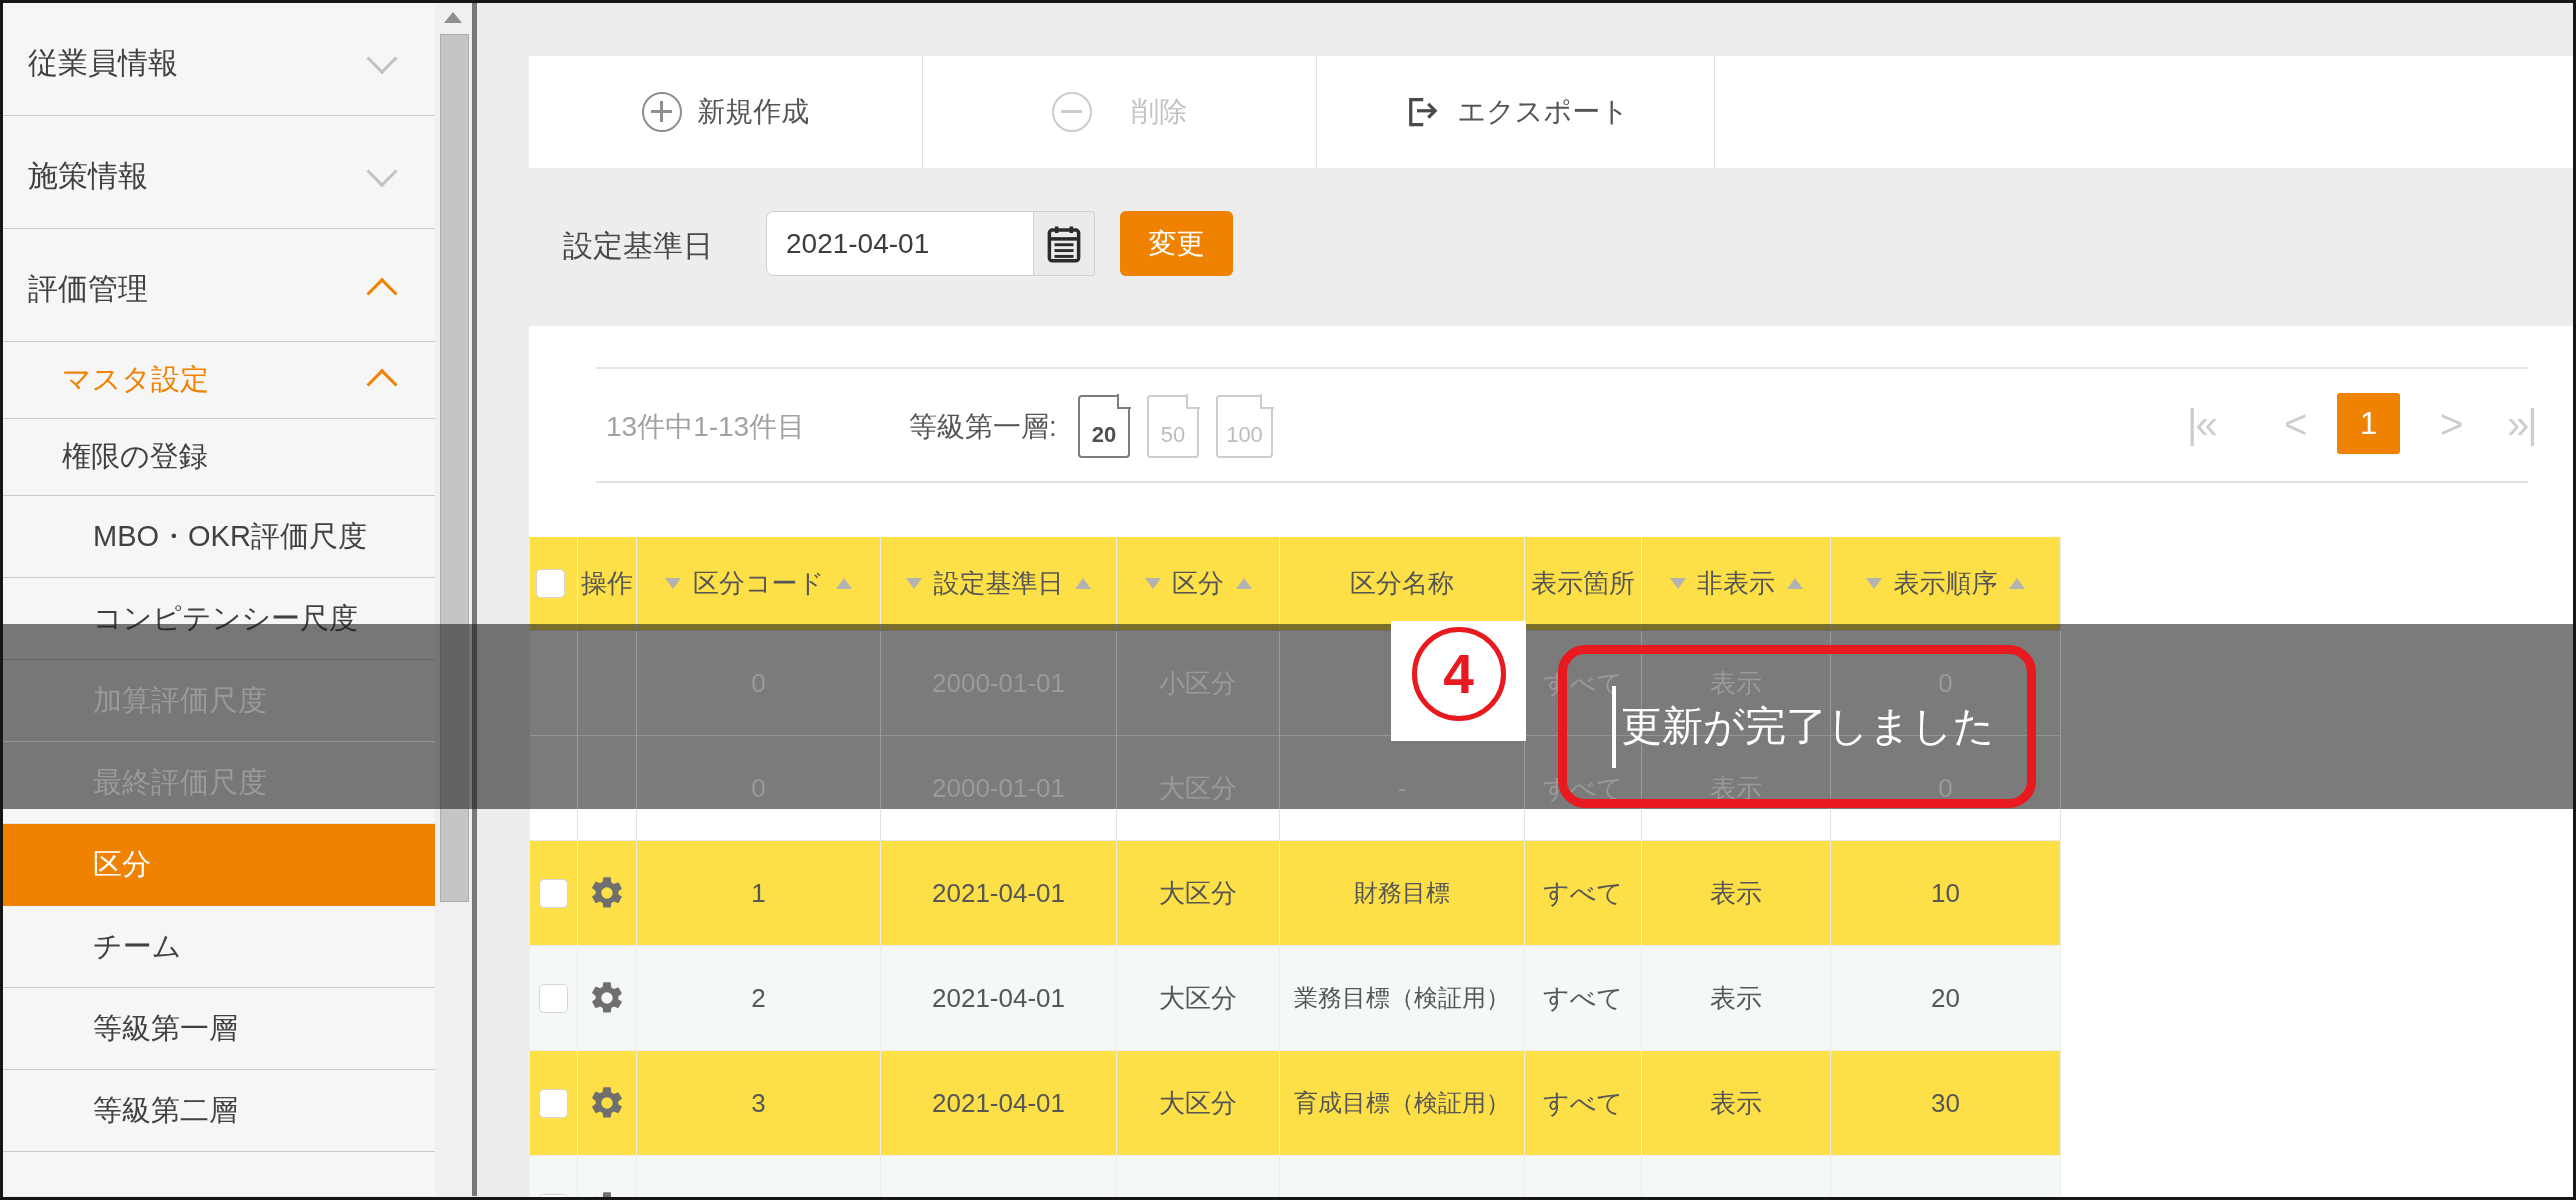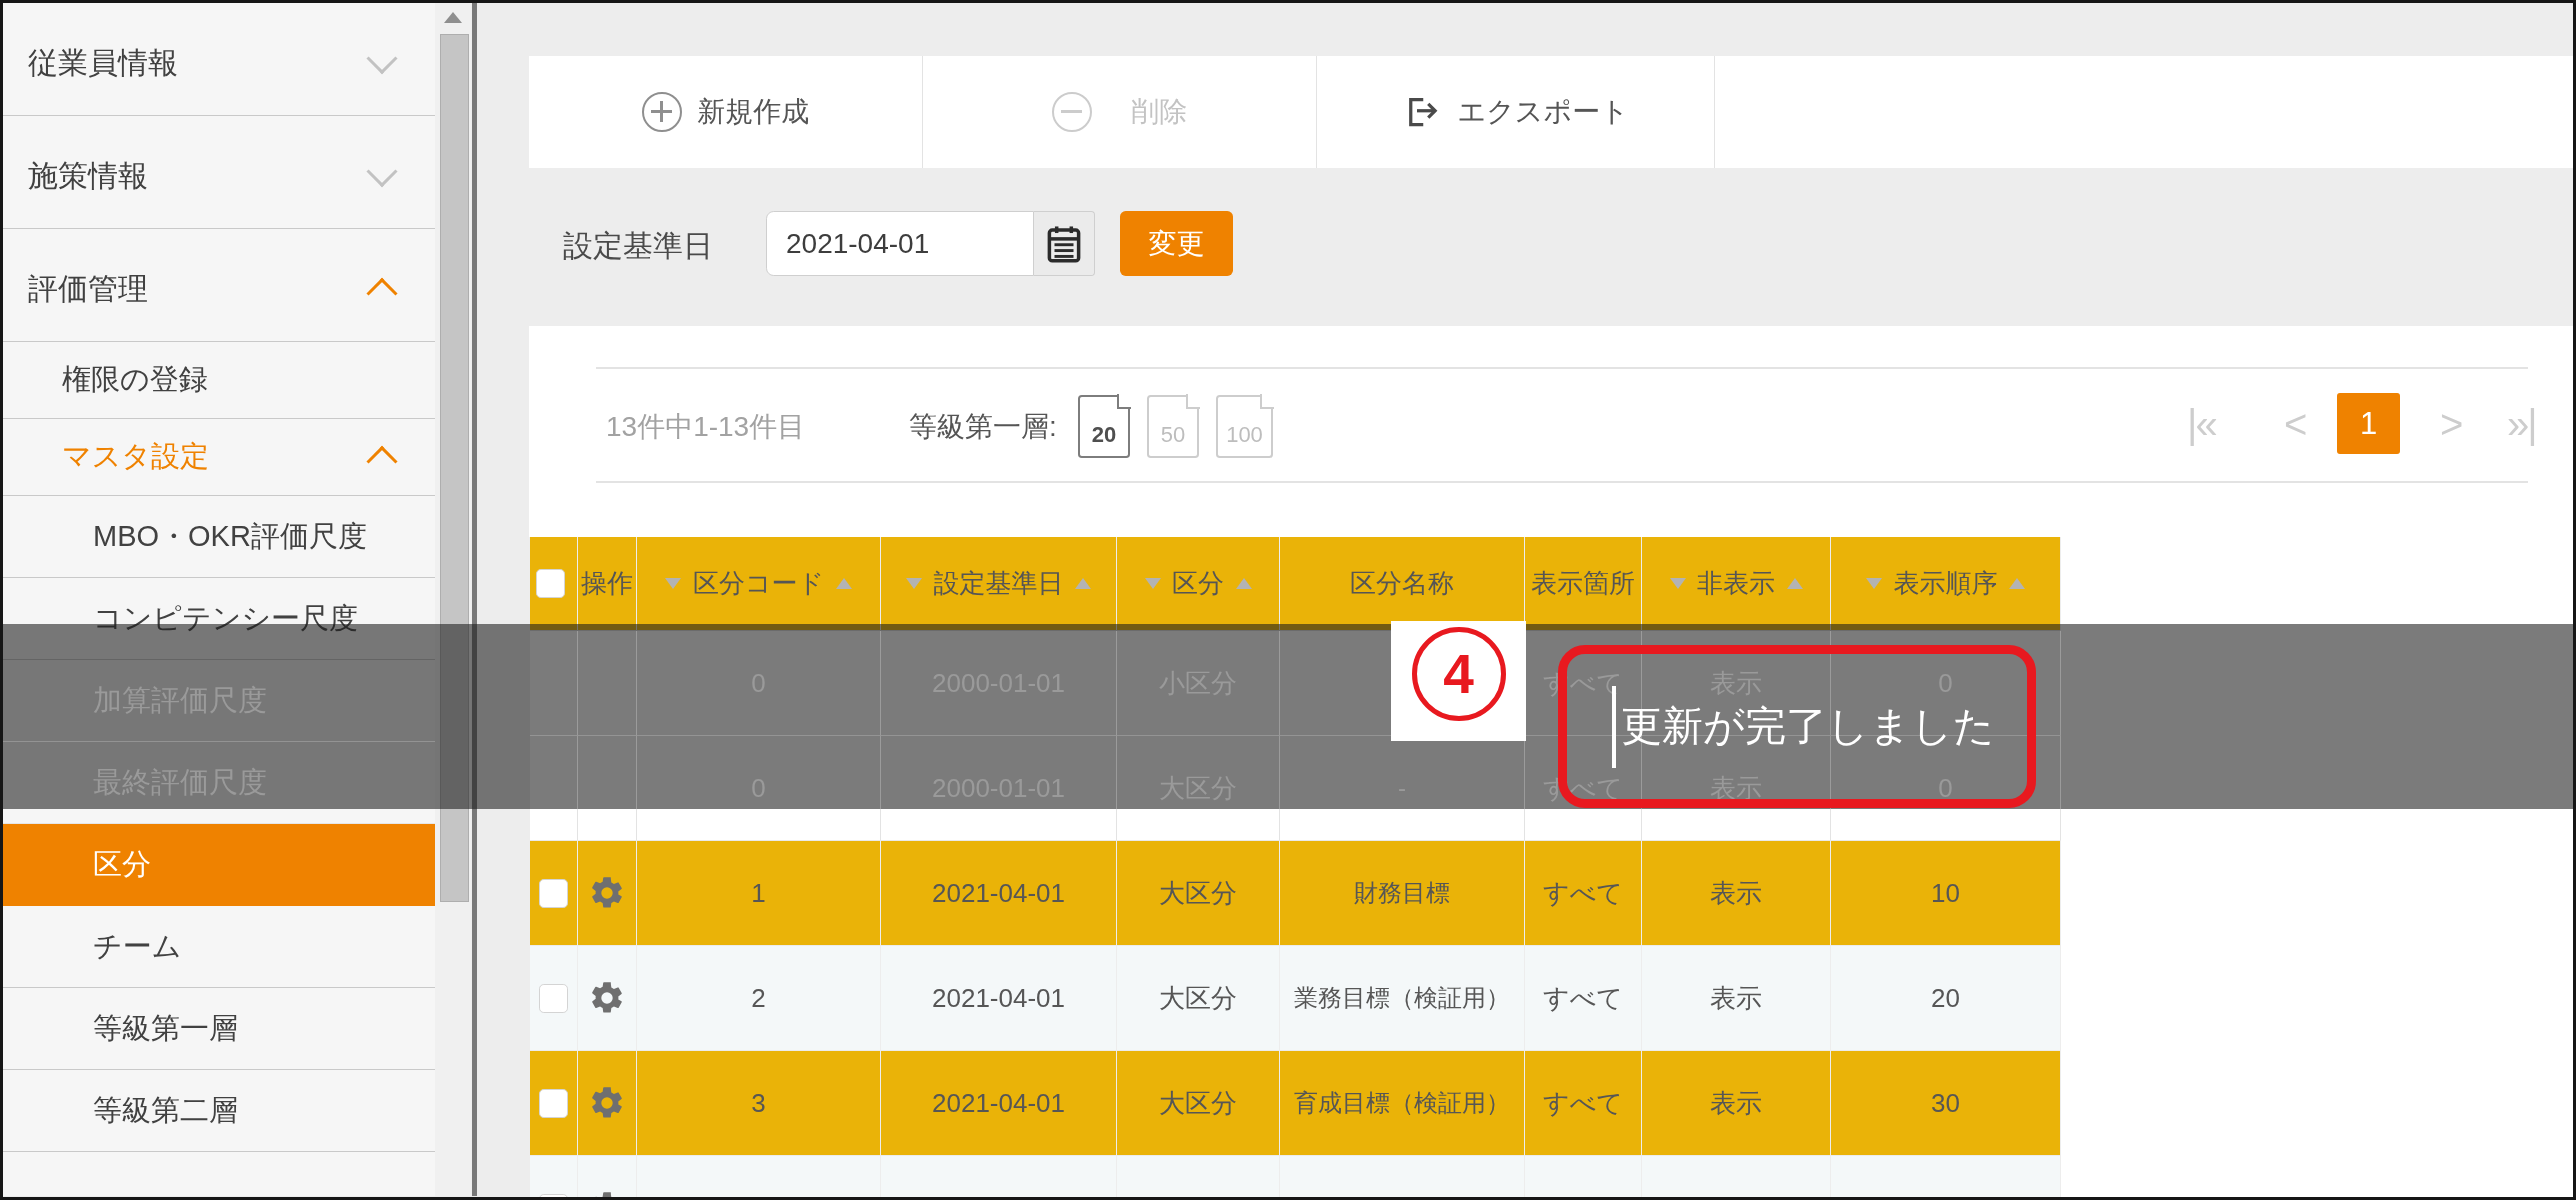--- a/index.html
+++ b/index.html
@@ -58,21 +58,21 @@
   #psize-100{left:687px;width:57px;}
   .pg{position:absolute;top:67px;font-size:40px;color:#cdcdcd;letter-spacing:-1.9px;cursor:pointer;line-height:63px;}
   #pg-first{left:1658px;}
   #pg-prev{left:1755px;}
   #pg-page{position:absolute;left:1808px;top:67px;width:63px;height:61px;background:#ef8200;color:#ffffff;font-size:31px;display:flex;align-items:center;justify-content:center;border-radius:2.9px;cursor:pointer;}
   #pg-next{left:1911px;}
   #pg-last{left:1978px;}
 
   
   #grid{position:absolute;left:526px;top:534px;width:1530px;border-left:1.9px solid #ededed;box-sizing:content-box;}
-  .trow{display:grid;grid-template-columns:48px 59px 244px 236px 163px 245px 117px 189px 230px;background:#eab308;}
+  .trow{display:grid;grid-template-columns:48px 59px 244px 236px 163px 245px 117px 189px 230px;background:#fde047;}
   .trow.head{height:93px;border-bottom:1.9px solid #d8d8d8;}
   .trow.body{height:105px;}
   .trow.alt{background:#f4f8f9;}
   .td,.th{box-sizing:border-box;display:flex;align-items:center;justify-content:center;border-right:1.9px solid #ededed;font-size:26px;color:#565656;overflow:hidden;}
   .th{gap:11.5px;color:#555555;}
   .td{border-bottom:1.9px solid #ececec;}
   .td.name{font-size:24px;padding:0 3.8px;}
   .trow.dimmed{background:transparent;position:relative;z-index:6;}
   .trow.dimmed .td{color:#9a9a9a;border-right-color:rgba(195,195,195,0.45);border-bottom-color:rgba(195,195,195,0.35);}
   .tri-up{width:0;height:0;border-left:8.6px solid transparent;border-right:8.6px solid transparent;border-bottom:11.5px solid #b3b3b3;}
@@ -100,26 +100,26 @@
         <i class="chev down"></i>
       </div>
       <div class="sitem lv1">
         <span>施策情報</span>
         <i class="chev down"></i>
       </div>
       <div class="sitem lv1">
         <span>評価管理</span>
         <i class="chev up"></i>
       </div>
-      <div class="sitem lv2">
-        <span>権限の登録</span>
-      </div>
       <div class="sitem lv2 accent-text">
         <span>マスタ設定</span>
         <i class="chev up"></i>
+      </div>
+      <div class="sitem lv2">
+        <span>権限の登録</span>
       </div>
       <div class="sitem lv3">
         <span>MBO・OKR評価尺度</span>
       </div>
       <div class="sitem lv3">
         <span>コンピテンシー尺度</span>
       </div>
       <div class="sitem lv3 disabled">
         <span>加算評価尺度</span>
       </div>

